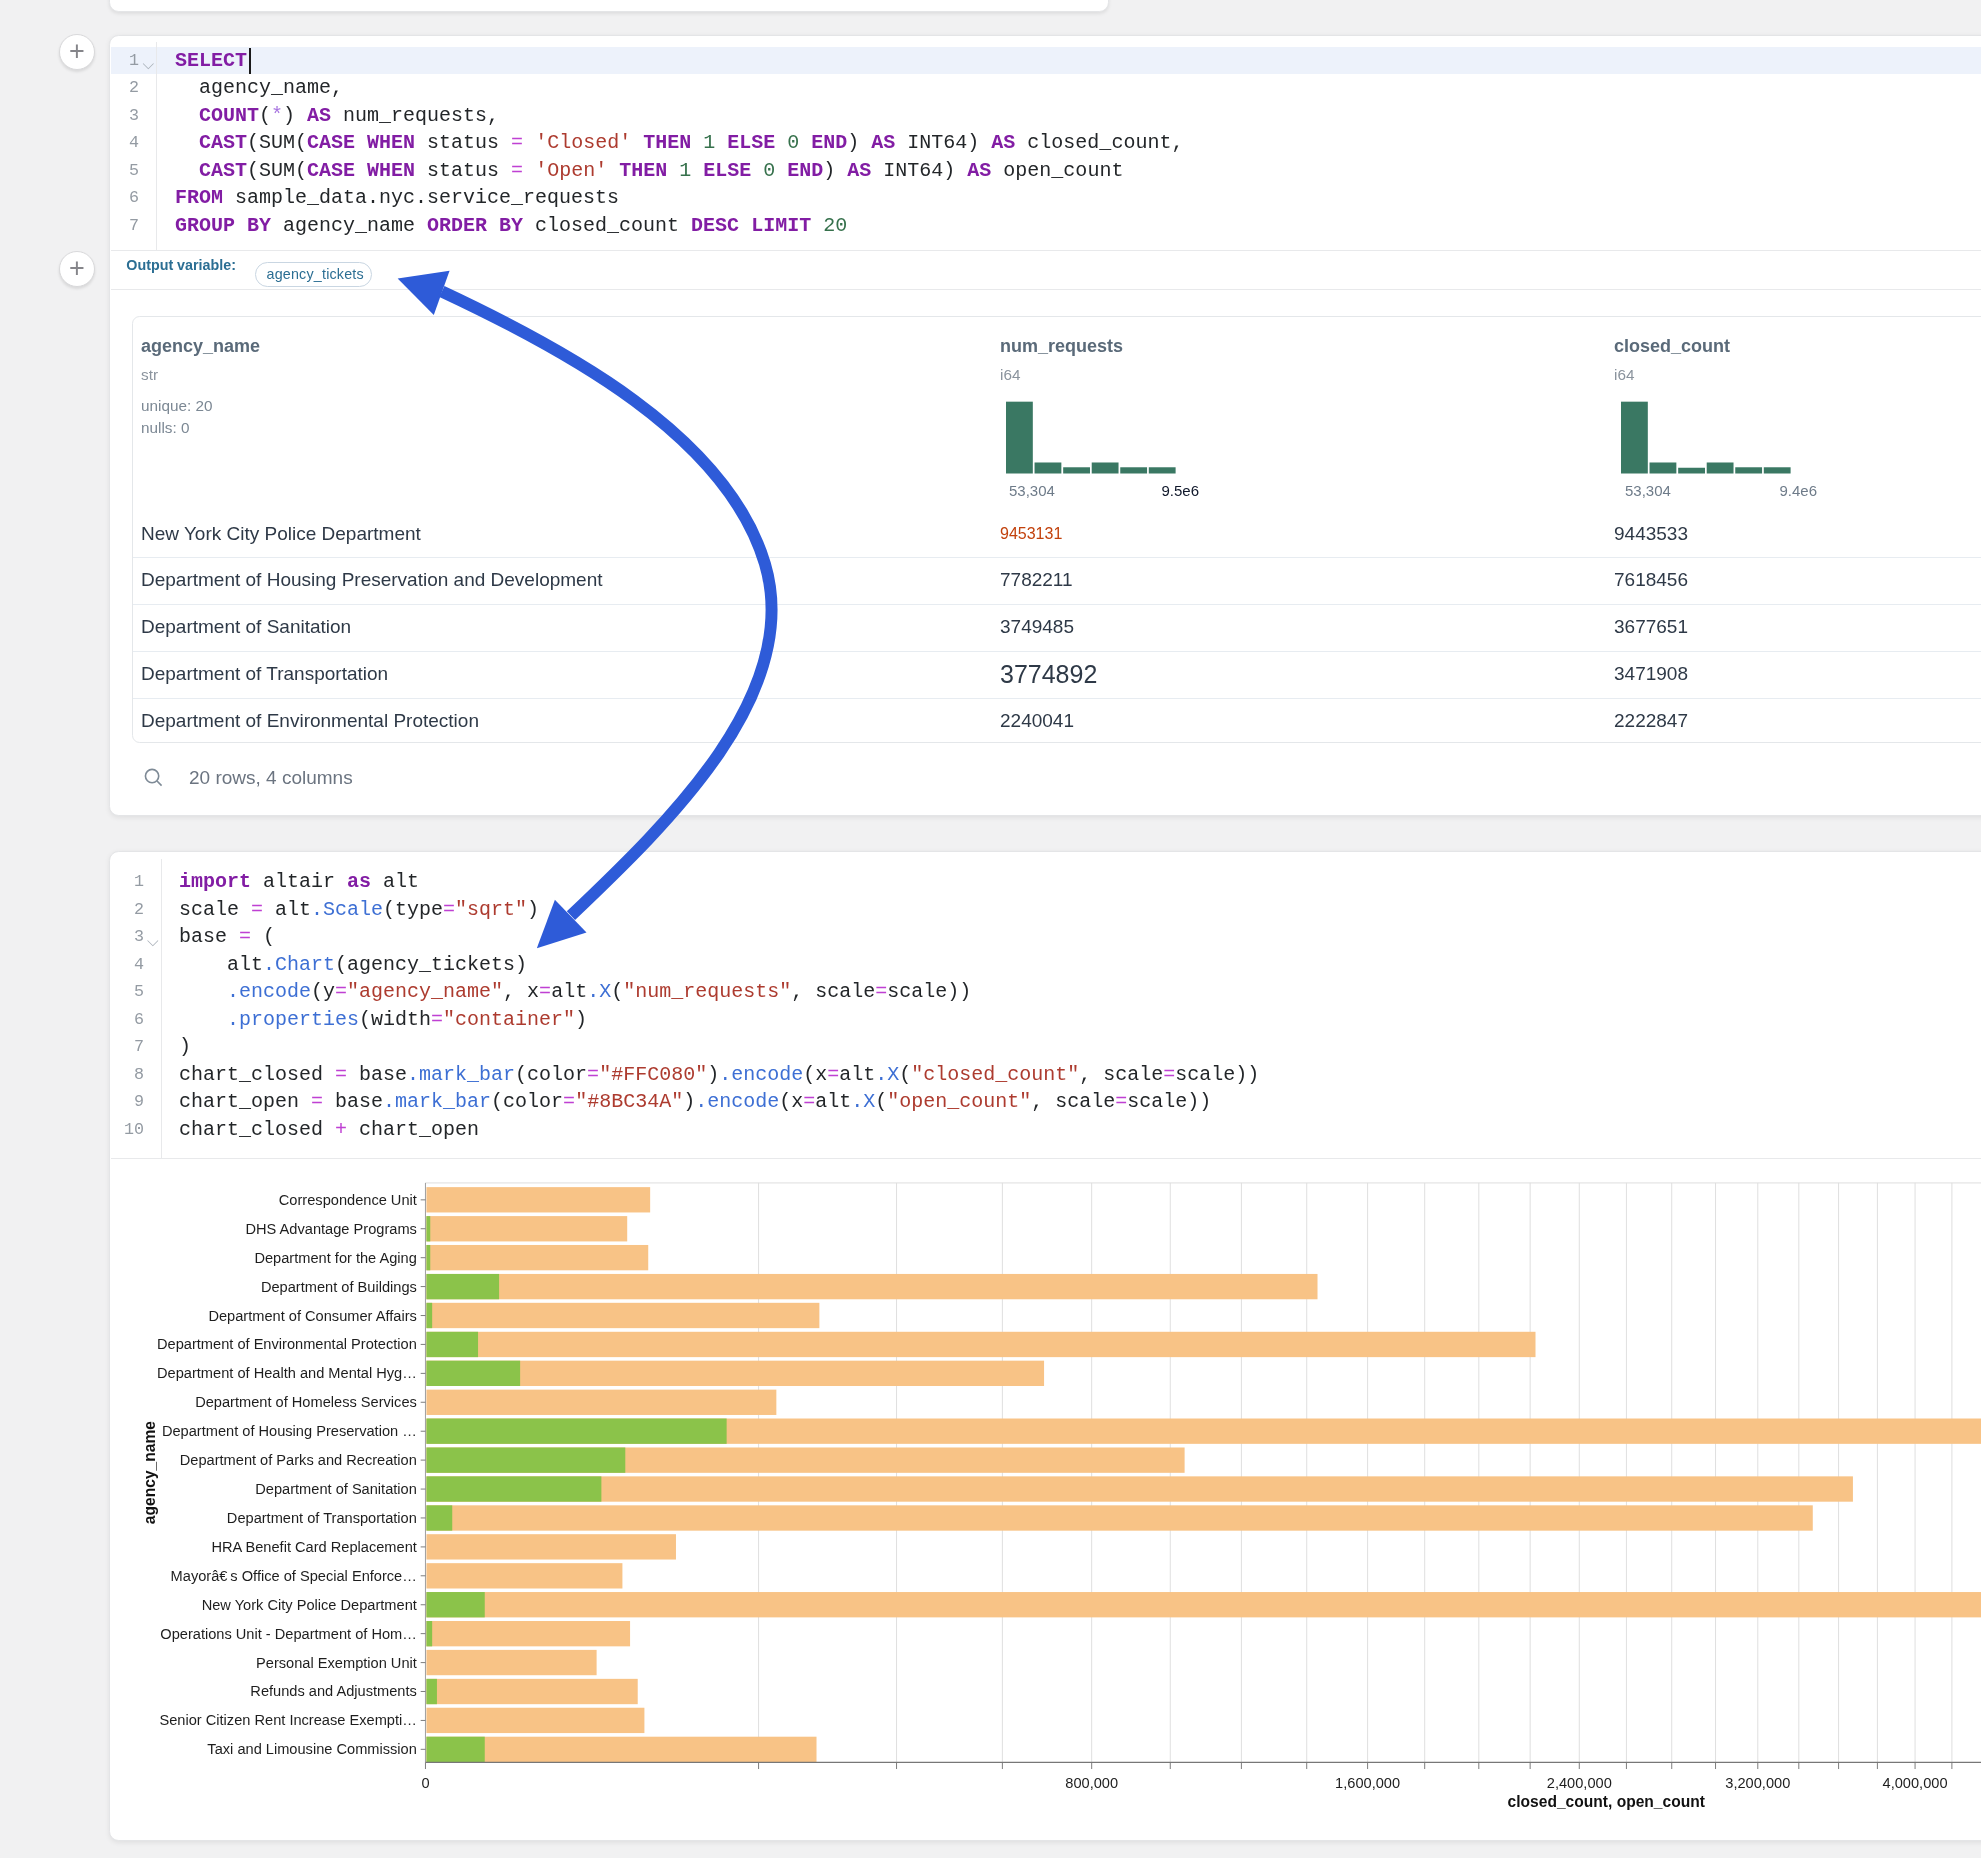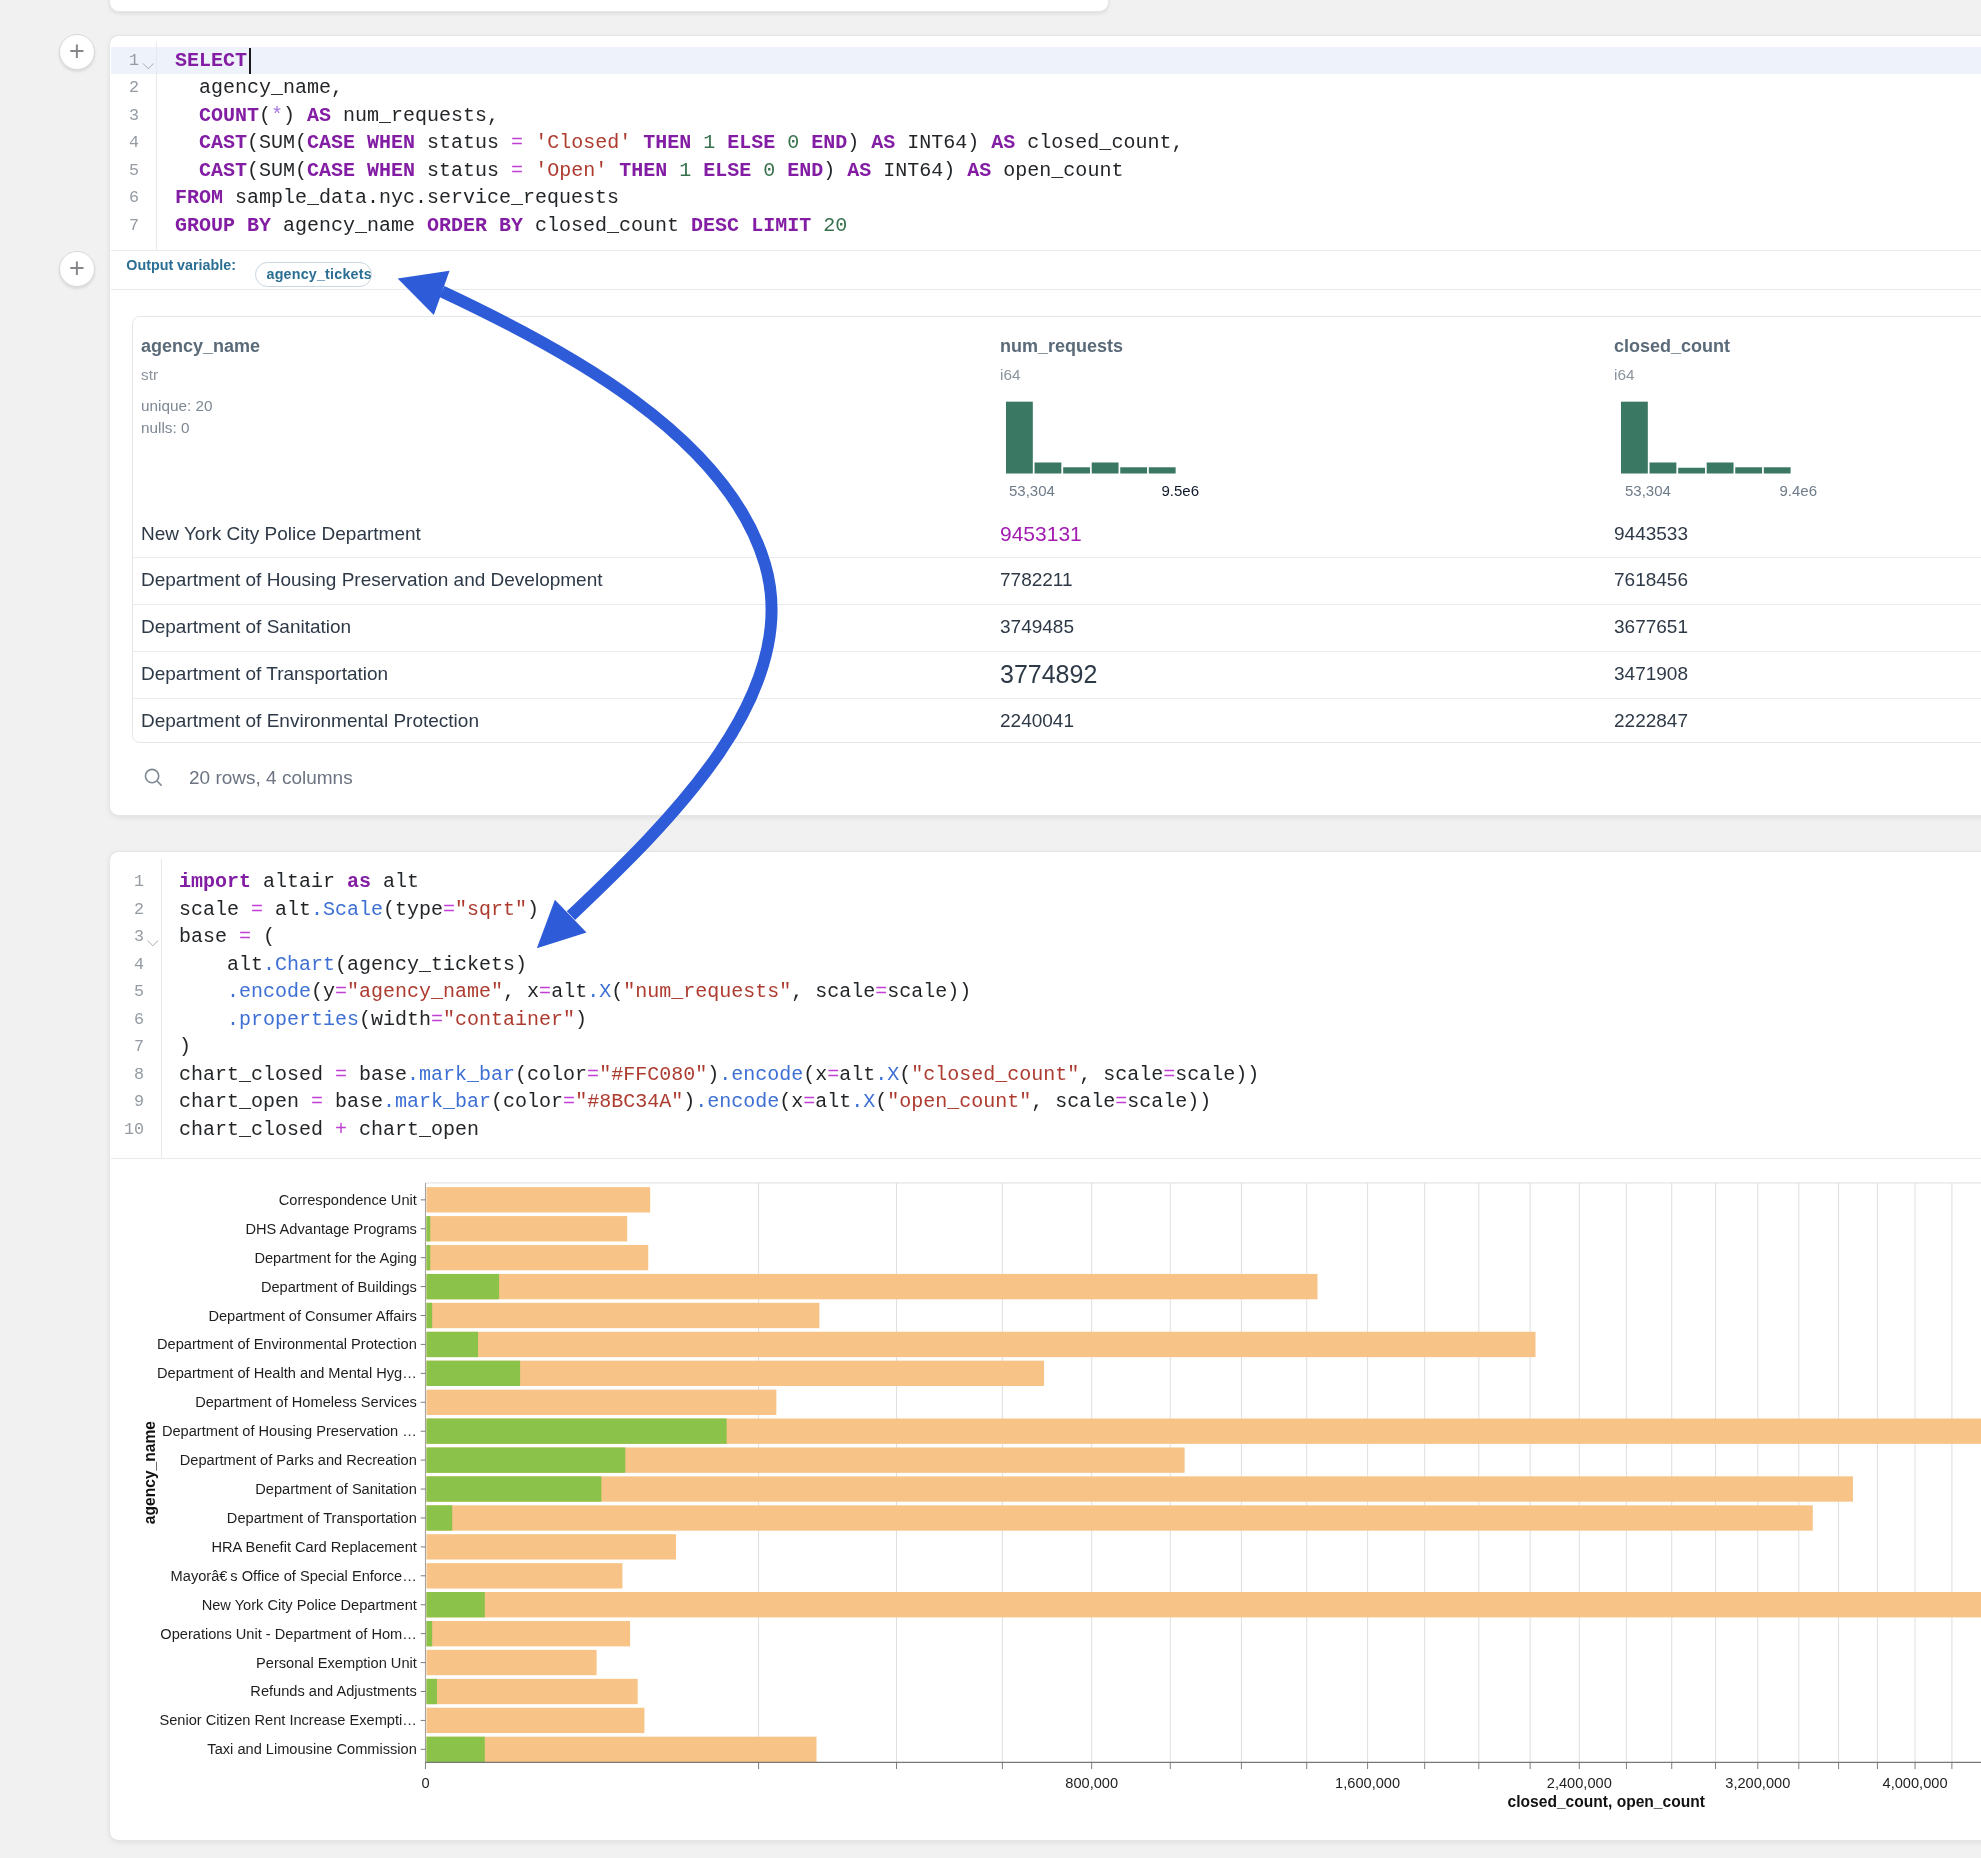--- a/index.html
+++ b/index.html
@@ -40,21 +40,21 @@
 6
 7</div>
   <div style="position:absolute;left:32.5px;top:19px;font-size:15.3px;color:#a9b0b8">⌵</div>
   <div class="code" style="left:57px;top:10.5px"><div class="cl"><i class="k">SELECT</i>&nbsp;</div><div class="cl">&nbsp;&nbsp;agency_name,</div><div class="cl">&nbsp;&nbsp;<i class="k">COUNT</i>(<i class="s2">*</i>)&nbsp;<i class="k">AS</i>&nbsp;num_requests,</div><div class="cl">&nbsp;&nbsp;<i class="k">CAST</i>(SUM(<i class="k">CASE WHEN</i>&nbsp;status&nbsp;<i class="o">=</i>&nbsp;<i class="st">'Closed'</i>&nbsp;<i class="k">THEN</i>&nbsp;<i class="n">1</i>&nbsp;<i class="k">ELSE</i>&nbsp;<i class="n">0</i>&nbsp;<i class="k">END</i>)&nbsp;<i class="k">AS</i>&nbsp;INT64)&nbsp;<i class="k">AS</i>&nbsp;closed_count,</div><div class="cl">&nbsp;&nbsp;<i class="k">CAST</i>(SUM(<i class="k">CASE WHEN</i>&nbsp;status&nbsp;<i class="o">=</i>&nbsp;<i class="st">'Open'</i>&nbsp;<i class="k">THEN</i>&nbsp;<i class="n">1</i>&nbsp;<i class="k">ELSE</i>&nbsp;<i class="n">0</i>&nbsp;<i class="k">END</i>)&nbsp;<i class="k">AS</i>&nbsp;INT64)&nbsp;<i class="k">AS</i>&nbsp;open_count</div><div class="cl"><i class="k">FROM</i>&nbsp;sample_data.nyc.service_requests</div><div class="cl"><i class="k">GROUP BY</i>&nbsp;agency_name&nbsp;<i class="k">ORDER BY</i>&nbsp;closed_count&nbsp;<i class="k">DESC</i>&nbsp;<i class="k">LIMIT</i>&nbsp;<i class="n">20</i></div></div>
 
   <div style="position:absolute;left:139px;top:11.5px;width:2.4px;height:26px;background:#1a1a1a"></div>
 
   <div style="position:absolute;left:1px;top:214px;width:calc(100% - 1.9px);height:1px;background:#e8e9eb"></div>
 
   <div style="position:absolute;left:16.3px;top:221px;font-size:14.3px;font-weight:bold;color:#2b6e93">Output variable:</div>
-  <div style="position:absolute;left:145px;top:226px;width:117px;height:25px;border:1px solid #c9d6e2;border-radius:12.4px;overflow:hidden;font-size:14.3px;font-weight:bold;color:#2b6e93;line-height:23px;padding-left:10.5px;letter-spacing:0.2px;white-space:nowrap">agency_tickets</div>
+  <div style="position:absolute;left:145px;top:226px;width:117px;height:25px;border:1px solid #c9d6e2;border-radius:12.4px;overflow:hidden;font-size:14.3px;font-weight:normal;color:#2b6e93;line-height:23px;padding-left:10.5px;letter-spacing:0.2px;white-space:nowrap">agency_tickets</div>
   <div style="position:absolute;left:1px;top:253px;width:calc(100% - 1.9px);height:1px;background:#e8e9eb"></div>
 
   <svg width="19" height="19" style="position:absolute;left:34px;top:732px" viewBox="0 0 20 20">
     <circle cx="8.5" cy="8.5" r="7" fill="none" stroke="#7e8a96" stroke-width="1.7"></circle>
     <line x1="13.7" y1="13.7" x2="18.5" y2="18.5" stroke="#7e8a96" stroke-width="1.7"></line>
   </svg>
   <div style="position:absolute;left:79px;top:731px;font-size:19px;color:#6b7480">20 rows, 4 columns</div>
 </div>
 
 <div style="position:absolute;left:132px;top:316px;width:1878px;height:427px;background:#fff;border:1px solid #e4e7ea;border-radius:7.6px"></div>
@@ -79,21 +79,21 @@
     <rect x="0.0" y="20.5" width="28" height="75.0" fill="#3a7863"></rect>
     <rect x="29.8" y="84.0" width="28" height="11.5" fill="#3a7863"></rect>
     <rect x="59.7" y="89.5" width="28" height="6.0" fill="#3a7863"></rect>
     <rect x="89.5" y="84.0" width="28" height="11.5" fill="#3a7863"></rect>
     <rect x="119.3" y="89.0" width="28" height="6.5" fill="#3a7863"></rect>
     <rect x="149.1" y="89.0" width="28" height="6.5" fill="#3a7863"></rect>
   </svg>
 <div style="position:absolute;left:1625px;top:482px;font-size:15px;color:#6e7b89">53,304</div>
 <div style="position:absolute;left:1741px;top:482px;width:76px;text-align:right;font-size:15px;color:#6e7b89">9.4e6</div>
 <div style="position:absolute;left:141px;top:511px;height:46px;line-height:46px;font-size:19px;color:#2e3947">New York City Police Department</div>
-<div style="position:absolute;left:1000px;top:511px;height:46px;line-height:46px;font-size:21px;color:#a21caf">9453131</div>
+<div style="position:absolute;left:1000px;top:511px;height:46px;line-height:46px;font-size:16px;color:#c2410c">9453131</div>
 <div style="position:absolute;left:1614px;top:511px;height:46px;line-height:46px;font-size:19px;color:#2e3947">9443533</div>
 <div style="position:absolute;left:141px;top:557px;height:50px;line-height:46px;font-size:19px;color:#2e3947">Department of Housing Preservation and Development</div>
 <div style="position:absolute;left:1000px;top:557px;height:46px;line-height:46px;font-size:19px;color:#2e3947">7782211</div>
 <div style="position:absolute;left:1614px;top:557px;height:46px;line-height:46px;font-size:19px;color:#2e3947">7618456</div>
 <div style="position:absolute;left:141px;top:604px;height:46px;line-height:46px;font-size:19px;color:#2e3947">Department of Sanitation</div>
 <div style="position:absolute;left:1000px;top:604px;height:46px;line-height:46px;font-size:19px;color:#2e3947">3749485</div>
 <div style="position:absolute;left:1614px;top:604px;height:46px;line-height:46px;font-size:19px;color:#2e3947">3677651</div>
 <div style="position:absolute;left:141px;top:651px;height:46px;line-height:46px;font-size:19px;color:#2e3947">Department of Transportation</div>
 <div style="position:absolute;left:1000px;top:651px;height:56px;line-height:46px;font-size:25px;color:#2e3947">3774892</div>
 <div style="position:absolute;left:1614px;top:651px;height:46px;line-height:46px;font-size:19px;color:#2e3947">3471908</div>

